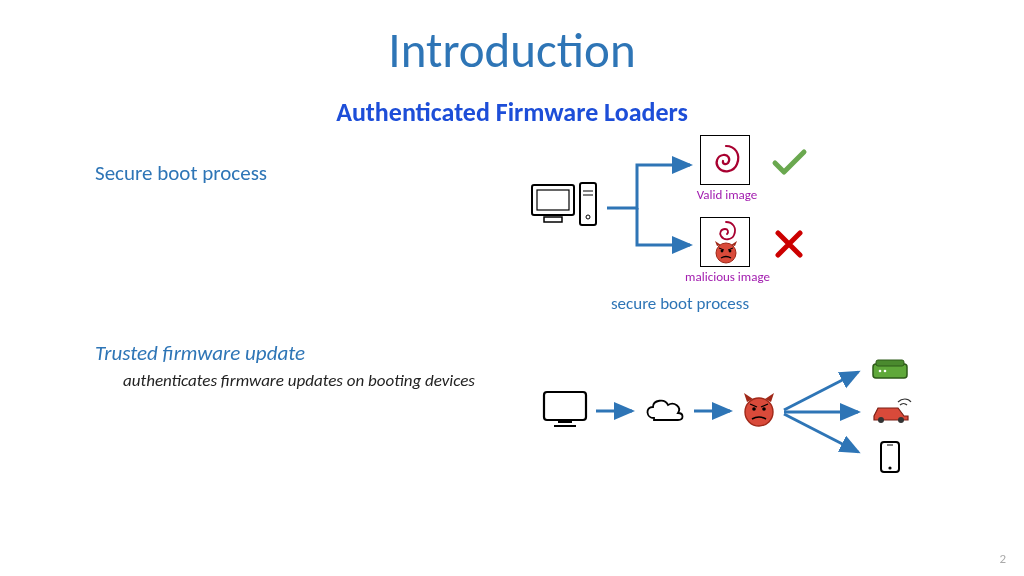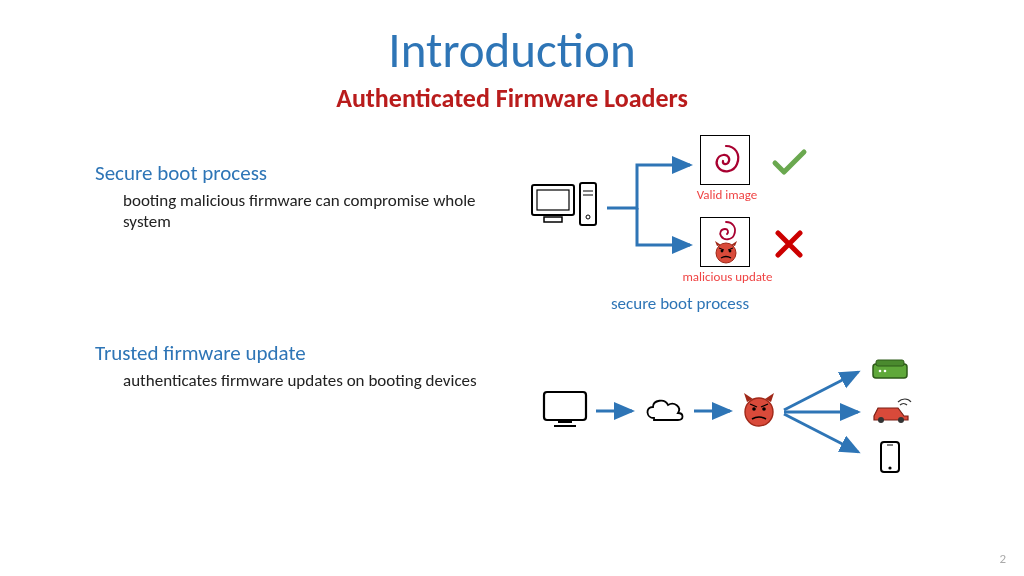--- a/index.html
+++ b/index.html
@@ -14,28 +14,28 @@
   .title {
     text-align: center;
     font-size: 49px;
     color: #2e75b6;
     font-weight: 400;
     margin-top: 20px;
   }
   .subtitle {
     text-align: center;
     font-size: 26px;
-    color: #b91c1c;
-    margin-top: 2px;
+    color: #1d4ed8;
+    margin-top: 16px;
   }
   .section {
     position: absolute;
   }
   .sec1 { top: 160px; left: 95px; width: 400px; }
-  .sec2 { top: 340px; left: 95px; width: 400px; }
+  .sec2 { top: 340px; left: 95px; width: 400px; font-style: italic; }
   .section-head {
     color: #2e75b6;
     font-size: 21px;
     font-weight: 400;
     margin-bottom: 4px;
   }
   .section-body {
     color: #222;
     font-size: 17px;
     line-height: 1.25;
@@ -49,33 +49,32 @@
     font-size: 13px;
   }
   
   .diag1 { position: absolute; top: 135px; left: 520px; width: 420px; height: 190px; }
   .diag2 { position: absolute; top: 370px; left: 540px; width: 450px; height: 150px; }
   .box {
     border: 1px solid #000;
     background: #fff;
     position: absolute;
   }
-  .label-small { font-size: 13px; color: #ef4444; position: absolute; text-align: center; }
+  .label-small { font-size: 13px; color: #a21caf; position: absolute; text-align: center; }
   .label-blue  { font-size: 17px; color: #2e75b6; position: absolute; text-align: center; }
   svg { position: absolute; overflow: visible; }
 </style>
 </head>
 <body>
 
 <h1 class="title">Introduction</h1>
 <h2 class="subtitle">Authenticated Firmware Loaders</h2>
 
 <div class="section sec1">
   <div class="section-head">Secure boot process</div>
-  <div class="section-body">booting malicious firmware can compromise whole system</div>
 </div>
 
 <div class="section sec2">
   <div class="section-head">Trusted firmware update</div>
   <div class="section-body">authenticates firmware updates on booting devices</div>
 </div>
 
 <div class="diag1">
 
   <svg style="left:10px; top:46px;" width="70" height="56">
@@ -117,21 +116,21 @@
       <circle cx="25" cy="13" r="10" fill="#d94a3a" stroke="#a02818" stroke-width="1"></circle>
       <path d="M16 6 L14 1 L20 5 Z" fill="#a02818"></path>
       <path d="M34 6 L36 1 L30 5 Z" fill="#a02818"></path>
       <circle cx="21" cy="11" r="1.4" fill="#000"></circle>
       <circle cx="29" cy="11" r="1.4" fill="#000"></circle>
       <path d="M20 18 Q25 15 30 18" fill="none" stroke="#000" stroke-width="1.3"></path>
       <line x1="18" y1="8" x2="23" y2="10" stroke="#000" stroke-width="1"></line>
       <line x1="32" y1="8" x2="27" y2="10" stroke="#000" stroke-width="1"></line>
     </svg>
   </div>
-  <div class="label-small" style="left:160px; top:134px; width:95px;">malicious update</div>
+  <div class="label-small" style="left:160px; top:134px; width:95px;">malicious image</div>
 
   <svg style="left:252px; top:92px;" width="34" height="34">
     <path d="M6 6 L28 28 M28 6 L6 28" stroke="#cc0000" stroke-width="5" stroke-linecap="round"></path>
   </svg>
 
   <div class="label-blue" style="left:60px; top:158px; width:200px;">secure boot process</div>
 </div>
 
 <div class="diag2">
 

